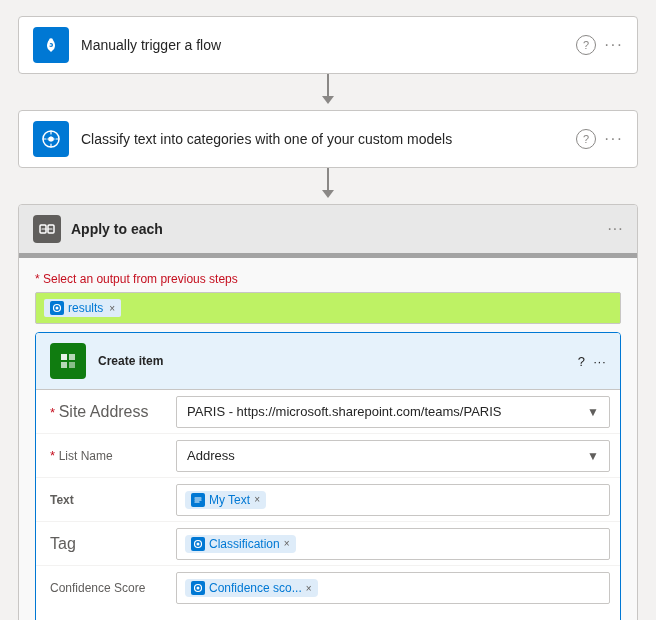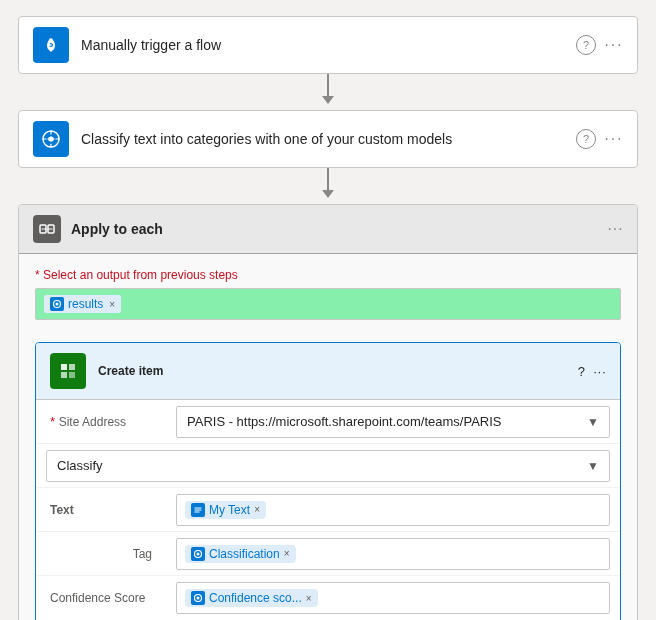--- a/index.html
+++ b/index.html
@@ -111,21 +111,21 @@
       border: 1.5px solid #c8c6c4;
       border-radius: 4px;
       overflow: hidden;
     }
 
     .apply-each-header {
       background: #e8e8e8;
       display: flex;
       align-items: center;
       padding: 10px 14px;
-      border-bottom: 1px solid #a3a3a3;
+      border-bottom: 5px solid #a3a3a3;
     }
 
     .apply-each-header .header-icon {
       width: 28px;
       height: 28px;
       background: #605e5c;
       border-radius: 4px;
       display: flex;
       align-items: center;
       justify-content: center;
@@ -154,30 +154,30 @@
       font-size: 12px;
       color: #605e5c;
       margin-bottom: 6px;
     }
 
     .select-output-label span {
       color: #c50f1f;
     }
 
     .token-input {
-      background: #86efac;
+      background: #bef264;
       border: 1.5px solid #c8c6c4;
       border-radius: 2px;
       padding: 5px 8px;
       display: flex;
       align-items: center;
       min-height: 32px;
       flex-wrap: wrap;
       gap: 4px;
-      margin-bottom: 22px;
+      margin-bottom: 8px;
     }
 
     .token {
       display: inline-flex;
       align-items: center;
       background: #deecf9;
       border-radius: 2px;
       padding: 2px 6px;
       font-size: 12px;
       color: #0078d4;
@@ -438,33 +438,34 @@
           <div class="create-item-title">Create item</div>
           <div class="create-item-actions">
             <div class="help-icon">?</div>
             <div class="more-icon">···</div>
           </div>
         </div>
 
         <div class="create-item-body">
 
           <div class="field-row">
-            <div class="field-label"><span style="color:#c50f1f">*</span> <span style="font-size:12px;color:#605e5c;margin-top:44px;">Site Address</span></div>
+            <div class="field-label"><span style="color:#c50f1f">*</span> <span style="font-size:16px;color:#605e5c;margin-top:44px;">Site Address</span></div>
             <div class="field-value">
               <div class="dropdown-field">
                 <span class="dropdown-text">PARIS - https://microsoft.sharepoint.com/teams/PARIS</span>
                 <span class="chevron">▼</span>
               </div>
             </div>
           </div>
 
           <div class="field-row">
+            <div class="field-label"><span style="color:#c50f1f">*</span> <span style="font-size:12px;color:#605e5c;">List Name</span></div>
             <div class="field-value">
               <div class="dropdown-field">
-                <span class="dropdown-text">Classify</span>
+                <span class="dropdown-text">Address</span>
                 <span class="chevron">▼</span>
               </div>
             </div>
           </div>
 
           <div class="field-row">
             <div class="field-label" style="font-size:12px;color:#605e5c; padding:10px 14px;font-weight:bold;">Text</div>
             <div class="field-value">
               <div class="token-field">
                 <div class="token-blue">
@@ -474,21 +475,21 @@
                     </svg>
                   </div>
                   <span>My Text</span>
                   <span class="token-x">×</span>
                 </div>
               </div>
             </div>
           </div>
 
           <div class="field-row">
-            <div class="field-label" style="font-size:12px;color:#605e5c; padding:10px 14px;text-align:right;">Tag</div>
+            <div class="field-label" style="font-size:16px;color:#605e5c; padding:10px 14px;">Tag</div>
             <div class="field-value">
               <div class="token-field">
                 <div class="token-blue">
                   <div class="token-icon-small teal-bg">
                     <svg width="10" height="10" viewBox="0 0 10 10" fill="none">
                       <circle cx="5" cy="5" r="3.5" stroke="white" stroke-width="1.2" fill="none"></circle>
                       <circle cx="5" cy="5" r="1.5" fill="white"></circle>
                     </svg>
                   </div>
                   <span>Classification</span>

